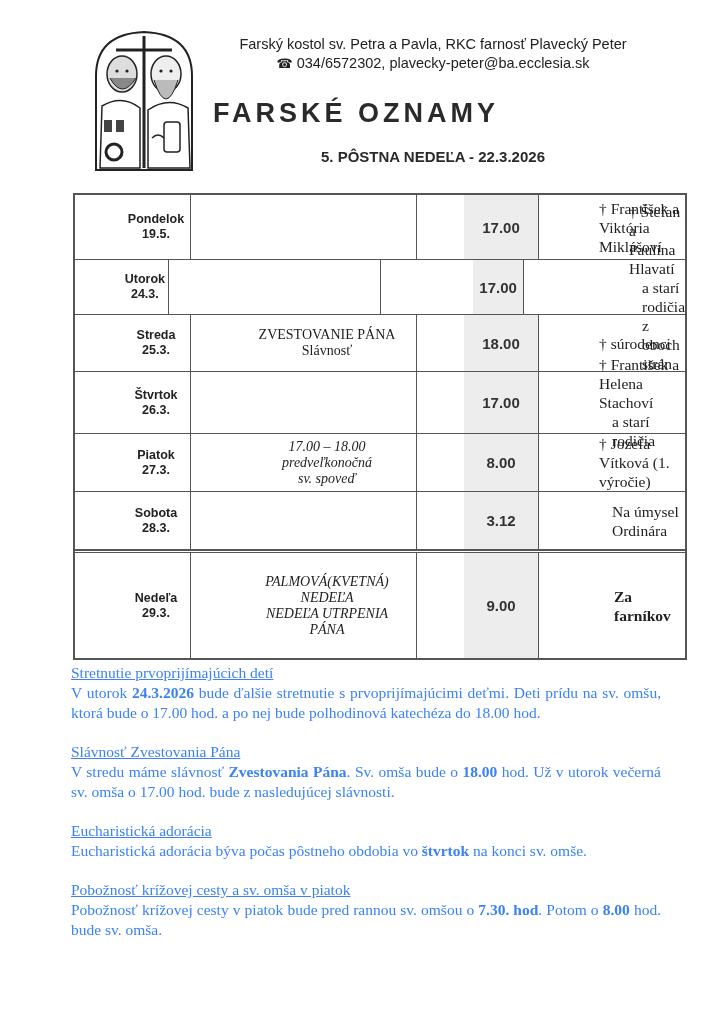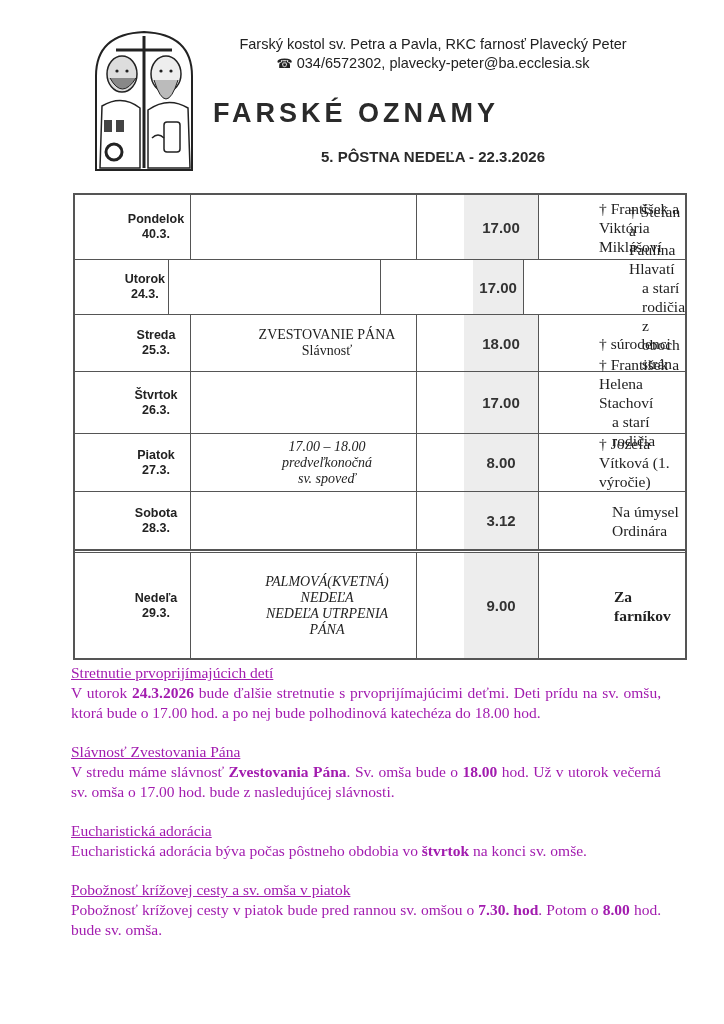--- a/index.html
+++ b/index.html
@@ -31,21 +31,21 @@
   .c-event.italic { font-style: italic; align-items: center; }
   .c-time { width: 75px; border-right: 1px solid #555; background: #ededed;
     font-family: "Liberation Sans", sans-serif; font-weight: bold; font-size: 15px; color: #333; }
   .c-intent { flex: 1; justify-content: flex-start; align-items: center; padding-left: 13px; text-align: left;
     font-size: 15.5px; line-height: 19px; color: #222; }
   .c-intent .lines { display: flex; flex-direction: column; }
   .c-intent .indent { padding-left: 13px; }
   .c-intent.bold { font-weight: bold; padding-left: 28px; }
   .c-intent .plain-indent { padding-left: 13px; }
 
-  .notices { position: absolute; left: 71px; top: 663px; width: 590px; font-size: 15.5px; line-height: 20px; color: #a21caf; }
+  .notices { position: absolute; left: 71px; top: 663px; width: 590px; font-size: 15.5px; line-height: 20px; color: #3b82f6; }
   .notice { margin-bottom: 19px; }
   .notice-heading { text-decoration: underline; display: block; }
   .notice-body { text-align: justify; }
   .notice-body b { font-weight: bold; }
 </style>
 </head>
 <body>
 
 <svg class="logo" viewBox="0 0 104 144" xmlns="http://www.w3.org/2000/svg">
   <path d="M4,142 L4,48 Q4,6 52,4 Q100,6 100,48 L100,142 Z" fill="#fff" stroke="#222" stroke-width="2"></path>
@@ -78,21 +78,21 @@
 <div class="hdr-line2">
   <span class="phone">☎</span><span>034/6572302, plavecky-peter@ba.ecclesia.sk</span>
 </div>
 <div class="title">FARSKÉ OZNAMY</div>
 <div class="subtitle">5. PÔSTNA NEDEĽA - 22.3.2026</div>
 
 <div class="schedule" id="schedule">
     <div class="row" style="height: 65px;">
     <div class="cell c-day">
       <span>Pondelok</span>
-      <span>40.3.</span>
+      <span>19.5.</span>
     </div>
     <div class="cell c-event "></div>
     <div class="cell c-time">
       <span>17.00</span>
     </div>
     <div class="cell c-intent ">
       <div class="lines">
           <span class="">† František a Viktória Miklášoví</span>
         </div>
     </div>

